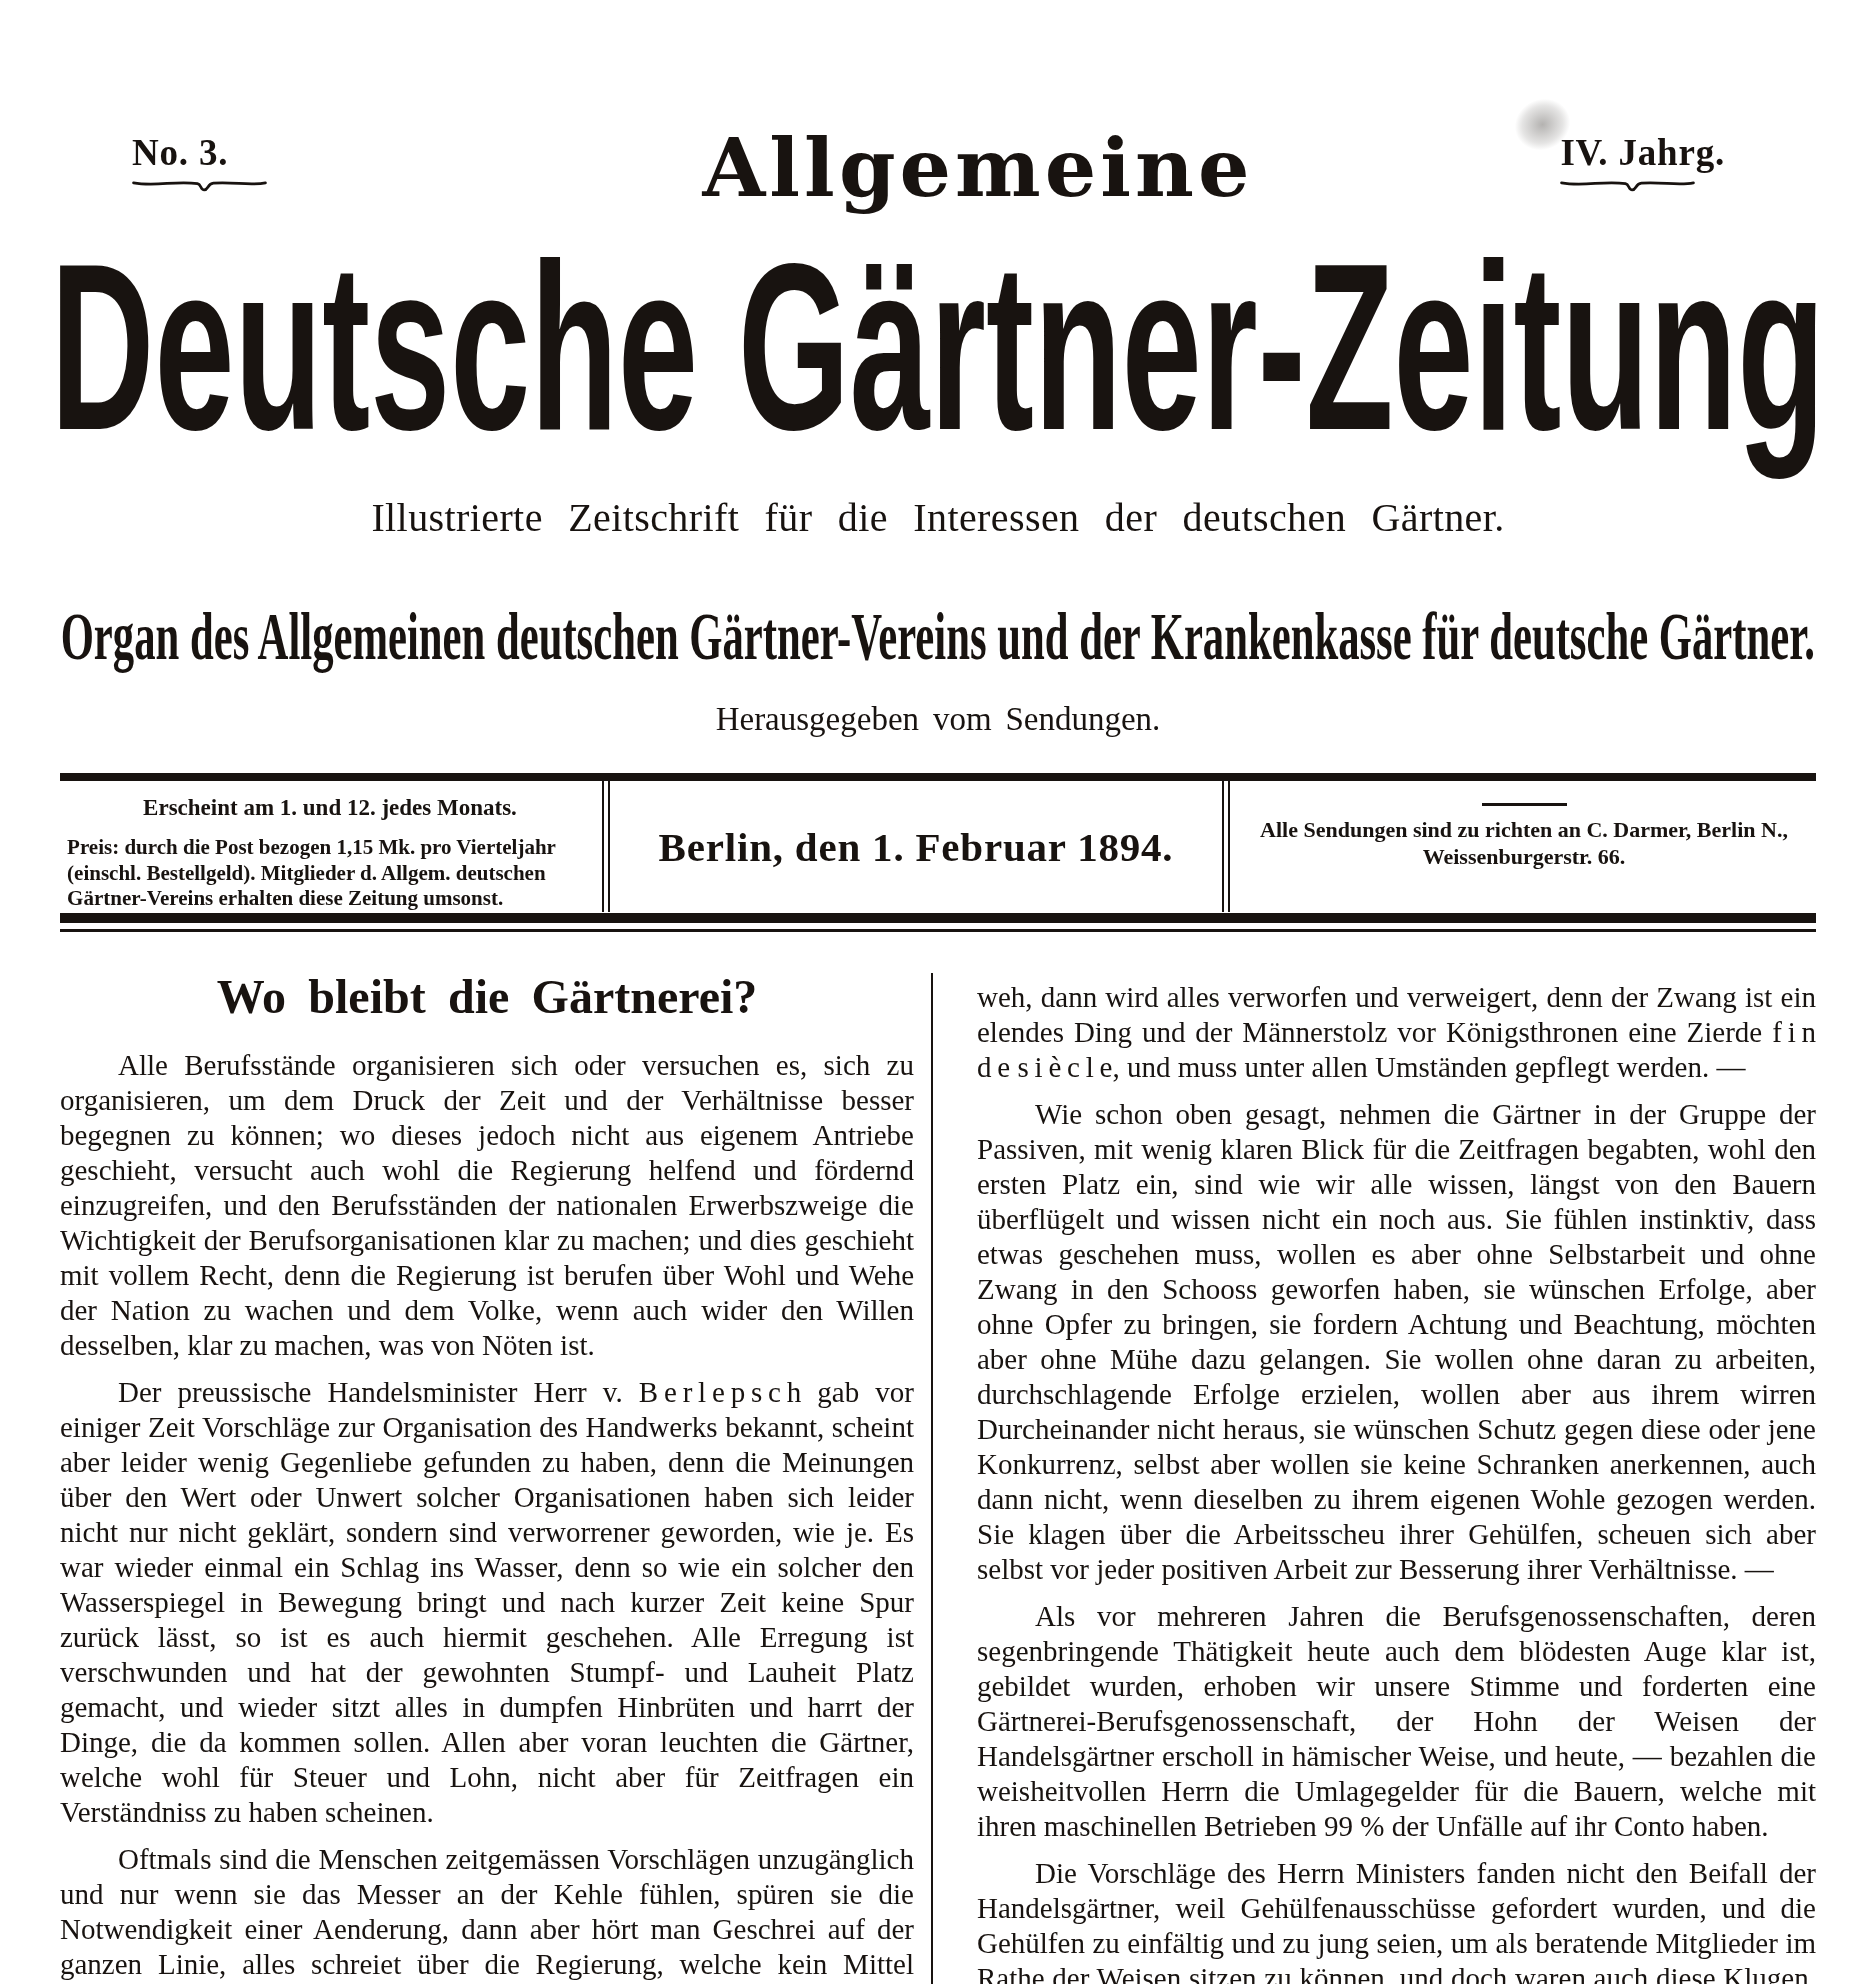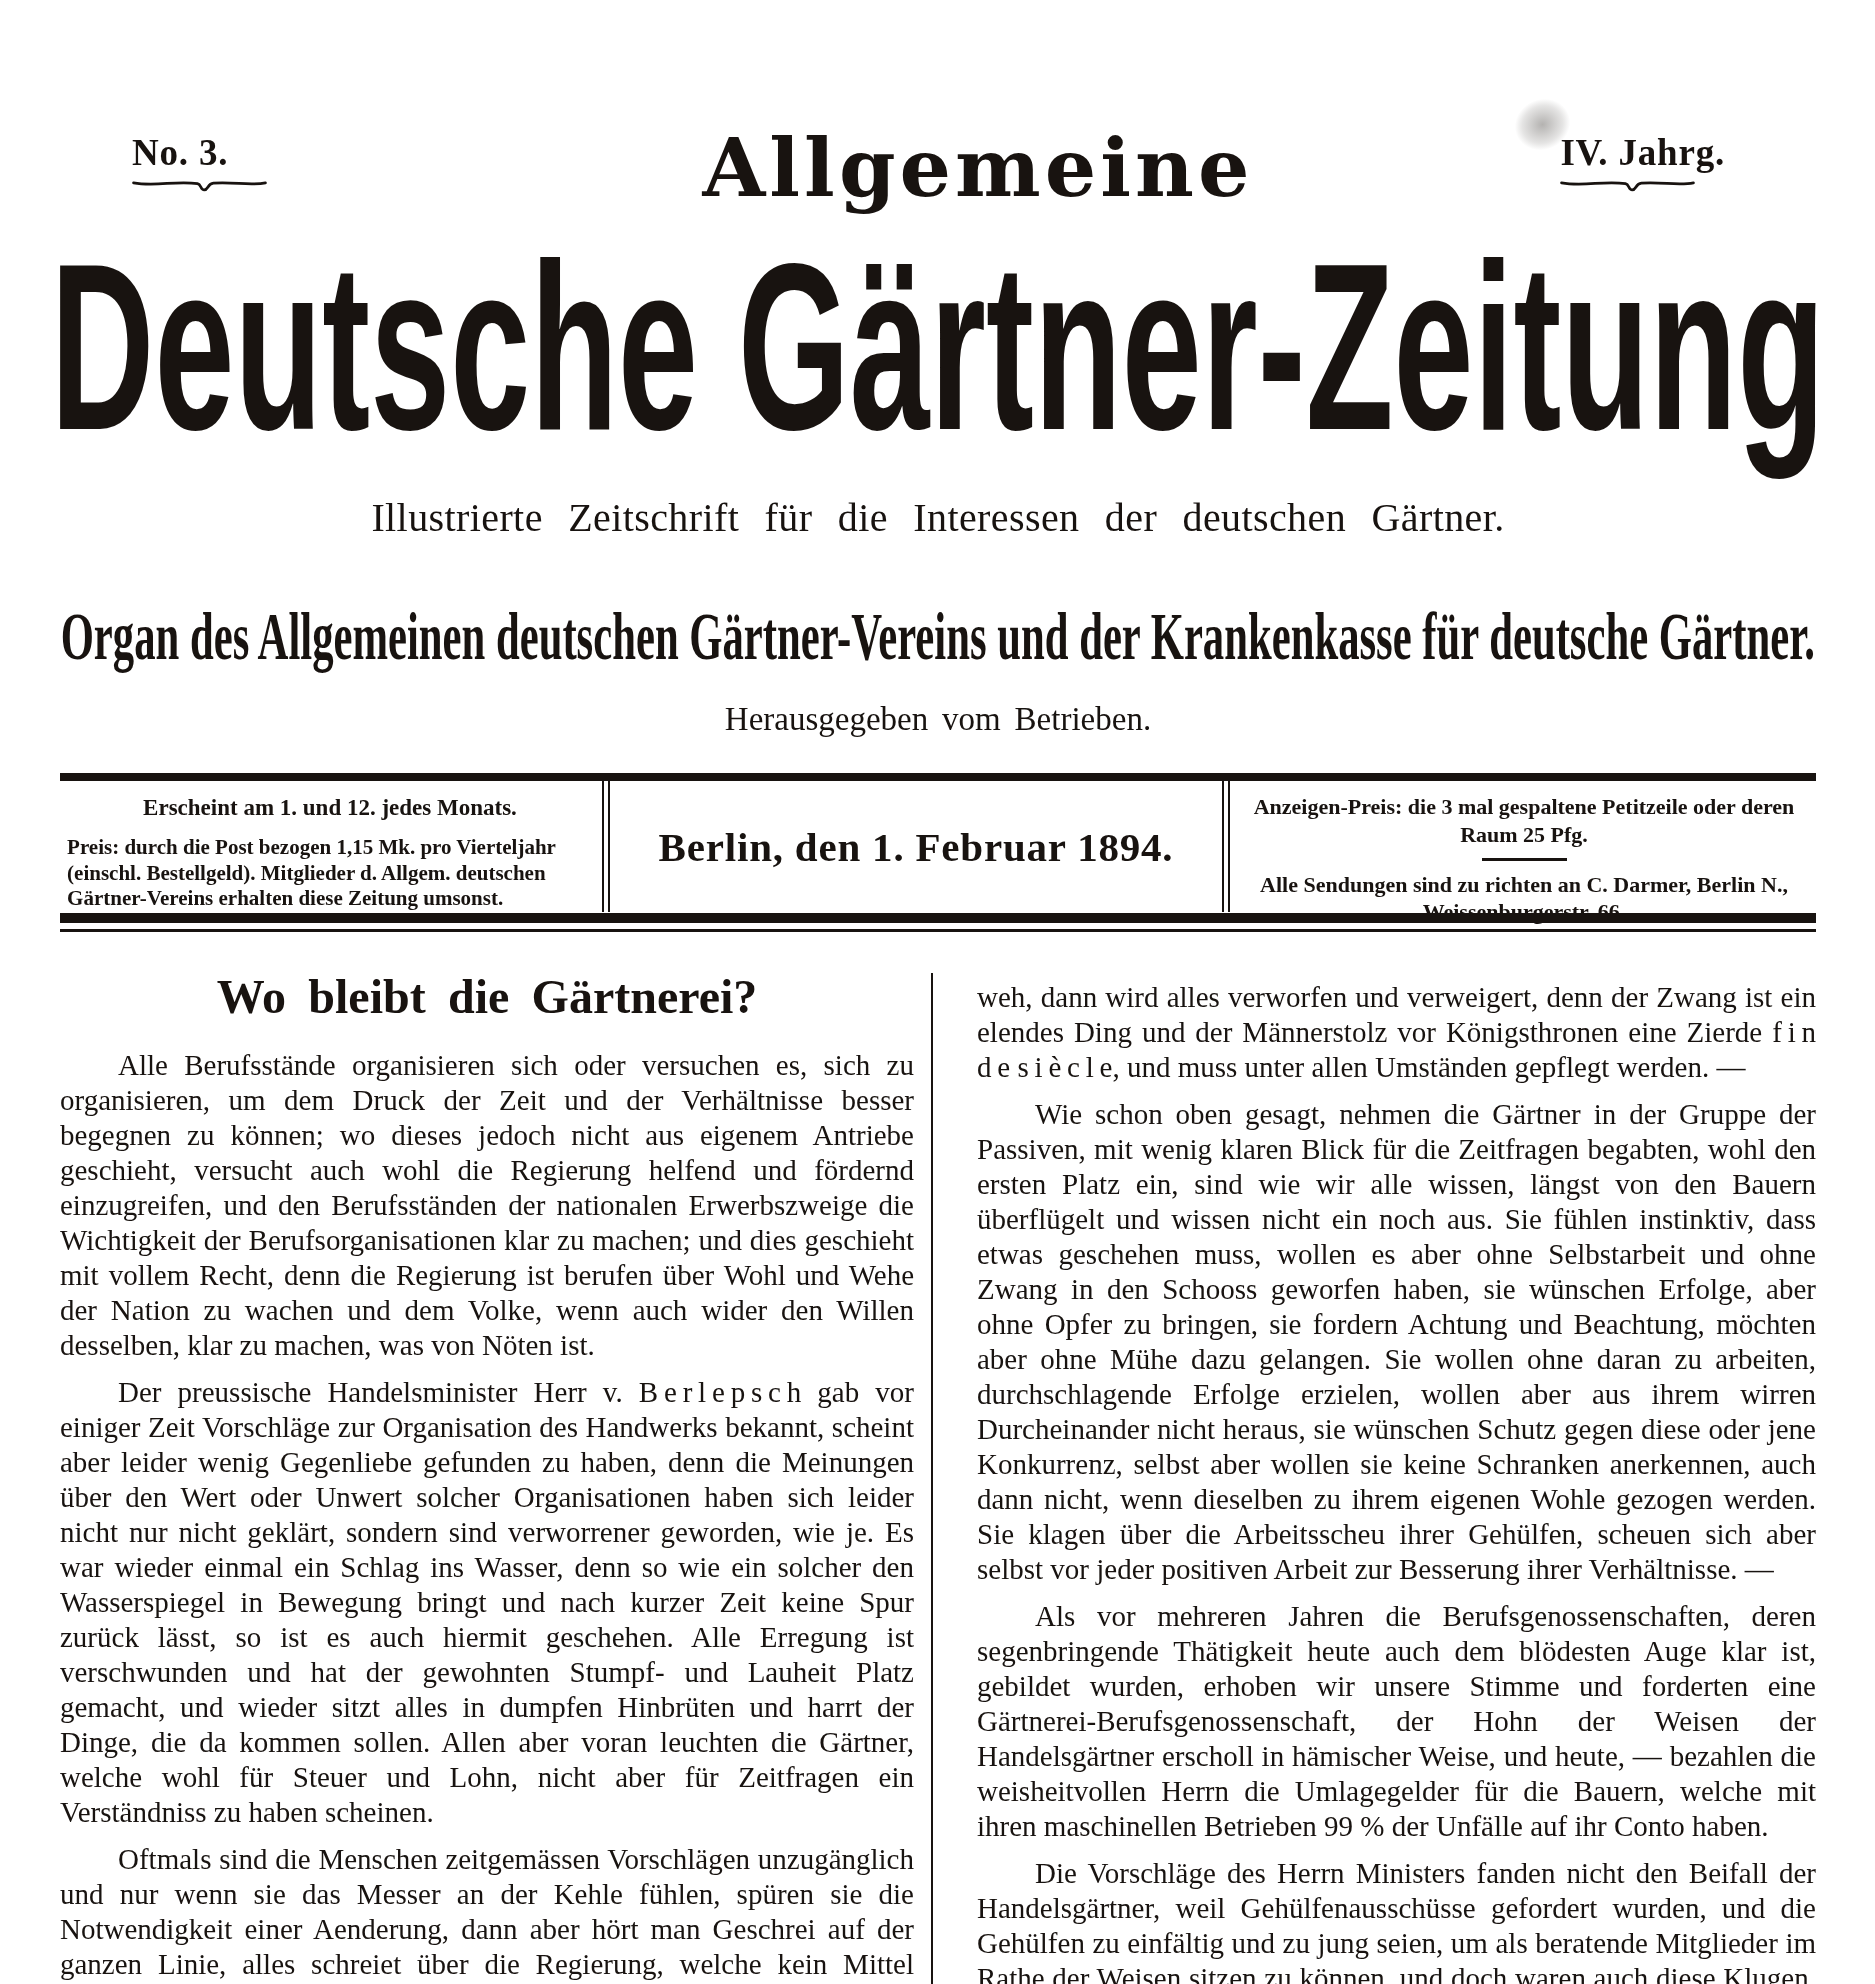--- a/index.html
+++ b/index.html
@@ -243,36 +243,35 @@
   <svg class="main-title-svg" width="1876" height="262" viewBox="0 0 4725 660">
     <text x="2362" y="492" text-anchor="middle" font-family="Liberation Sans, sans-serif" font-weight="bold" font-size="600" fill="#181310" textLength="4470" lengthAdjust="spacingAndGlyphs">Deutsche Gärtner-Zeitung</text>
   </svg>
 
   <div class="subtitle">Illustrierte Zeitschrift für die Interessen der deutschen Gärtner.</div>
 
   <svg class="organ-svg" width="1876" height="99" viewBox="0 0 4725 250">
     <text x="2362" y="182" text-anchor="middle" font-family="Liberation Serif, serif" font-weight="bold" font-size="172" fill="#181310" textLength="4430" lengthAdjust="spacingAndGlyphs">Organ des Allgemeinen deutschen Gärtner-Vereins und der Krankenkasse für deutsche Gärtner.</text>
   </svg>
 
-  <div class="publisher">Herausgegeben vom Betrieben.</div>
+  <div class="publisher">Herausgegeben vom Sendungen.</div>
 
   <div class="rule-top"></div>
 
   <div class="info-row">
     <div class="info-cell cell-left">
       <p class="l1">Erscheint am 1. und 12. jedes Monats.</p>
       <p class="l2">Preis: durch die Post bezogen 1,15 Mk. pro Vierteljahr (einschl. Bestellgeld). Mitglieder d. Allgem. deutschen Gärtner-Vereins erhalten diese Zeitung umsonst.</p>
     </div>
     <div class="vdiv"></div>
     <div class="info-cell cell-center">
       <span class="dateline">Berlin, den 1. Februar 1894.</span>
     </div>
     <div class="vdiv"></div>
     <div class="info-cell cell-right">
-      <p class="r1">Anzeigen-Preis: die 3 mal gespaltene Petitzeile oder deren Raum 25 Pfg.</p>
       <div class="sep-rule"></div>
       <p class="r2">Alle Sendungen sind zu richten an C. Darmer, Berlin N., Weissenburgerstr. 66.</p>
     </div>
   </div>
 
   <div class="rule-bottom-thick"></div>
   <div class="rule-bottom-thin"></div>
 
   <div class="col col-left">
     <h1 class="article-heading">Wo bleibt die Gärtnerei?</h1>

